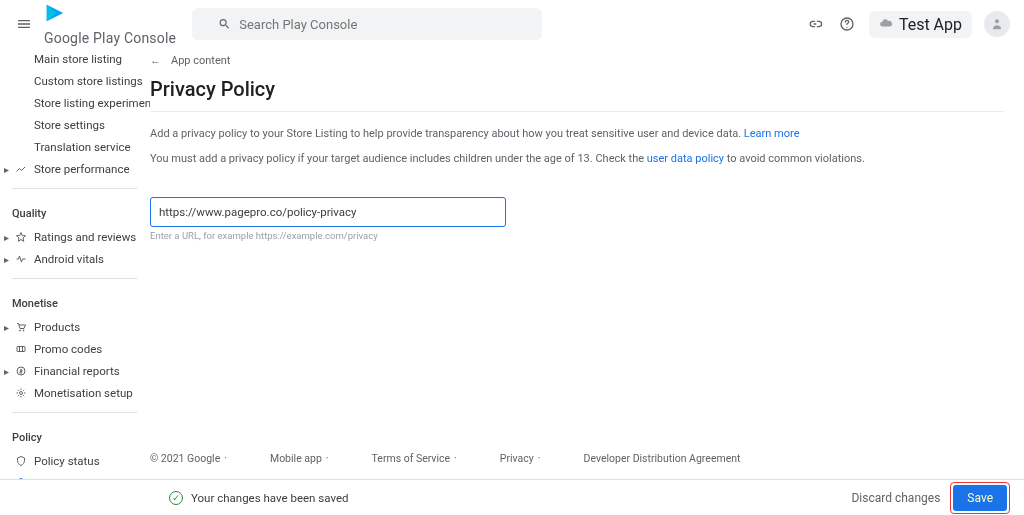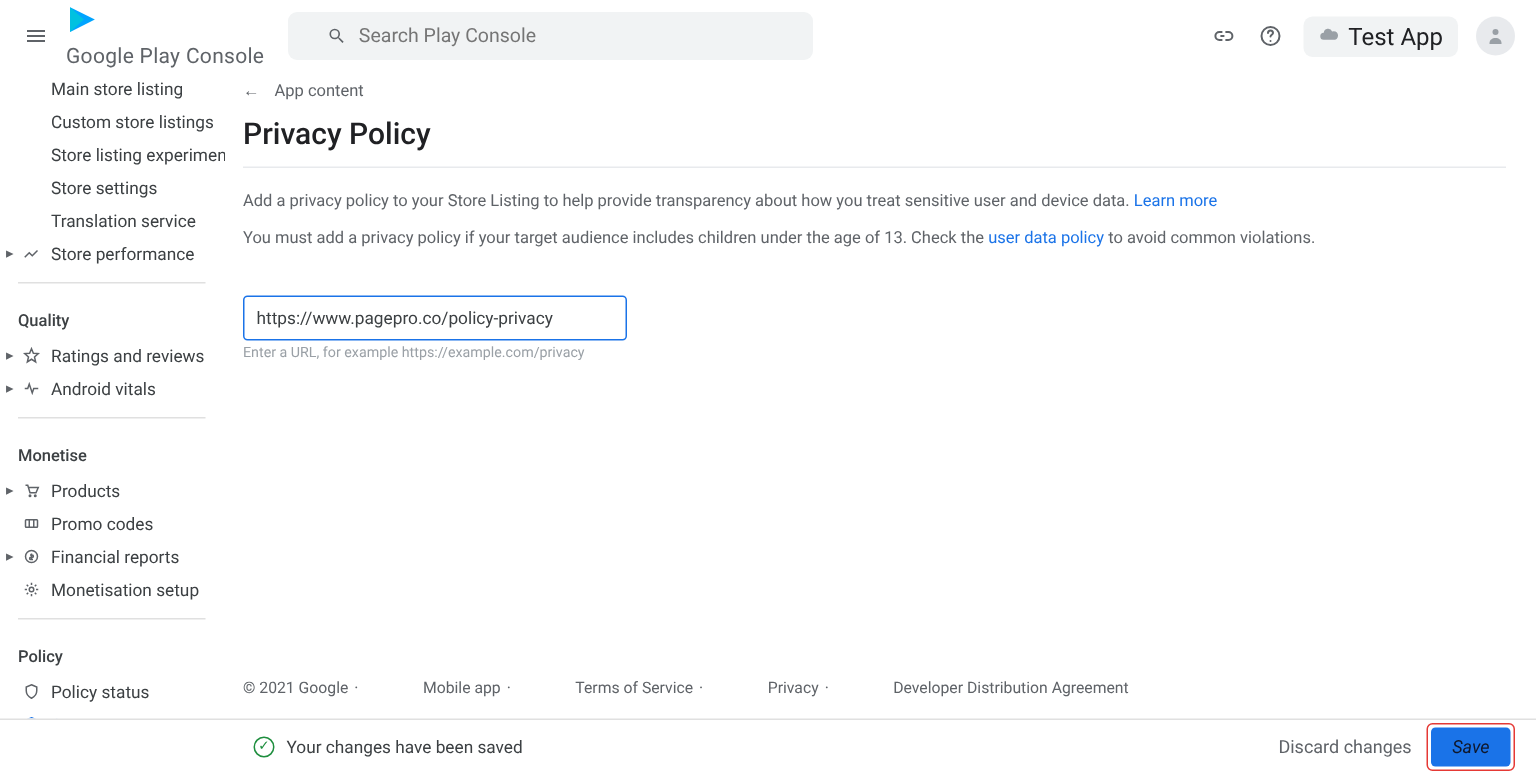--- a/index.html
+++ b/index.html
@@ -13,57 +13,57 @@
     .logo-text { font-size: 14px; color: #5f6368; letter-spacing: 0.2px; }
     .search-box { background: #f1f3f4; border-radius: 6px; height: 32px; display: flex; align-items: center; padding: 0 26px; flex: 0 0 350px; gap: 8px; }
     .search-box input { border: none; background: transparent; outline: none; font-size: 13px; width: 100%; color: #5f6368; }
     .header-spacer { flex: 1; }
     .header-icon { width: 32px; height: 32px; display: flex; align-items: center; justify-content: center; cursor: pointer; border-radius: 50%; color: #5f6368; }
     .app-switcher { display: flex; align-items: center; gap: 6px; background: #f1f3f4; padding: 4px 10px; border-radius: 6px; font-size: 16px; cursor: pointer; margin: 0 6px; }
     .app-switcher .cloud-icon { color: #9aa0a6; }
     .avatar { width: 26px; height: 26px; border-radius: 50%; background: #e8eaed; display: flex; align-items: center; justify-content: center; color: #9aa0a6; cursor: pointer; margin: 0 6px; }
 
     
-    .main { display: flex; height: calc(515px - 48px - 36px); gap: 12px; }
+    .main { display: flex; height: calc(515px - 48px - 36px); }
 
     
     .sidebar { width: 150px; padding: 0 0 0 12px; font-size: 11.5px; color: #3c4043; overflow: hidden; }
     .side-item { display: flex; align-items: center; gap: 10px; height: 22px; cursor: pointer; position: relative; padding-left: 22px; }
     .side-item.no-icon { }
     .side-item .expand { position: absolute; left: -8px; top: 50%; transform: translateY(-50%); color: #5f6368; font-size: 10px; }
     .side-item .side-icon { position: absolute; left: 2px; top: 50%; transform: translateY(-50%); width: 14px; height: 14px; display: flex; align-items: center; justify-content: center; color: #5f6368; }
     .side-label { white-space: nowrap; }
     .side-item.active .side-label { color: #1a73e8; }
     .side-item.active .side-icon { color: #1a73e8; }
     .side-section-title { font-size: 11px; font-weight: 500; color: #3c4043; padding: 10px 0 6px 0; }
     .side-divider { border-top: 1px solid #e0e0e0; margin: 8px 0; width: 125px; }
 
     
     .content { flex: 1; padding: 0 20px 0 0; position: relative; }
     .back-link { display: flex; align-items: center; gap: 10px; font-size: 11px; color: #5f6368; margin: 6px 0 4px 0; cursor: pointer; }
     .page-title { font-size: 20px; font-weight: 500; color: #202124; padding: 6px 0 10px 0; border-bottom: 1px solid #e8eaed; margin-bottom: 14px; }
     .body-text { font-size: 11px; color: #5f6368; line-height: 1.5; margin-bottom: 8px; }
     .body-text a { color: #1a73e8; text-decoration: none; cursor: pointer; }
-    .url-input { margin-top: 22px; width: 256px; height: 30px; border: 1.5px solid #1a73e8; border-radius: 3px; padding: 0 8px; font-size: 11.5px; outline: none; color: #3c4043; }
+    .url-input { margin-top: 22px; width: 356px; height: 30px; border: 1.5px solid #1a73e8; border-radius: 3px; padding: 0 8px; font-size: 11.5px; outline: none; color: #3c4043; }
     .input-hint { font-size: 9.5px; color: #9aa0a6; margin-top: 3px; }
 
     
     .footer-links { position: absolute; bottom: 0; left: 0; right: 12px; display: flex; justify-content: flex-start; gap: 4px; font-size: 10.5px; color: #5f6368; padding: 14px 0; }
     .footer-links span, .footer-links a { color: #5f6368; }
     .footer-links a { text-decoration: none; cursor: pointer; padding-left: 39px; }
     .footer-dot { color: #9aa0a6; }
 
     
     .bottom-bar { position: absolute; left: 0; right: 0; bottom: 0; height: 36px; display: flex; align-items: center; padding: 0 14px; border-top: 1px solid #e0e0e0; background: #fff; }
     .saved-msg { display: flex; align-items: center; gap: 8px; font-size: 11.5px; color: #3c4043; margin-left: 155px; }
     .saved-check { width: 14px; height: 14px; border: 1.5px solid #1e8e3e; border-radius: 50%; display: flex; align-items: center; justify-content: center; color: #1e8e3e; font-size: 9px; }
     .bottom-spacer { flex: 1; }
     .discard-btn { font-size: 12px; color: #5f6368; background: none; border: none; cursor: pointer; margin-right: 10px; }
     .save-wrap { padding: 2px; border: 1.5px solid #e53935; border-radius: 4px; }
-    .save-btn { background: #1a73e8; color: #0f172a; border: none; padding: 6px 14px; border-radius: 3px; font-size: 12px; cursor: pointer; font-style: italic; }
+    .save-btn { background: #1a73e8; color: #fef9c3; border: none; padding: 6px 14px; border-radius: 3px; font-size: 12px; cursor: pointer; }
   </style>
 </head>
 <body>
 
 <div class="header">
   <div class="menu-btn">
     <svg width="16" height="16" viewBox="0 0 24 24" fill="#5f6368">
         <path d="M3 6h18v2H3zM3 11h18v2H3zM3 16h18v2H3z"></path>
       </svg>
   </div>

